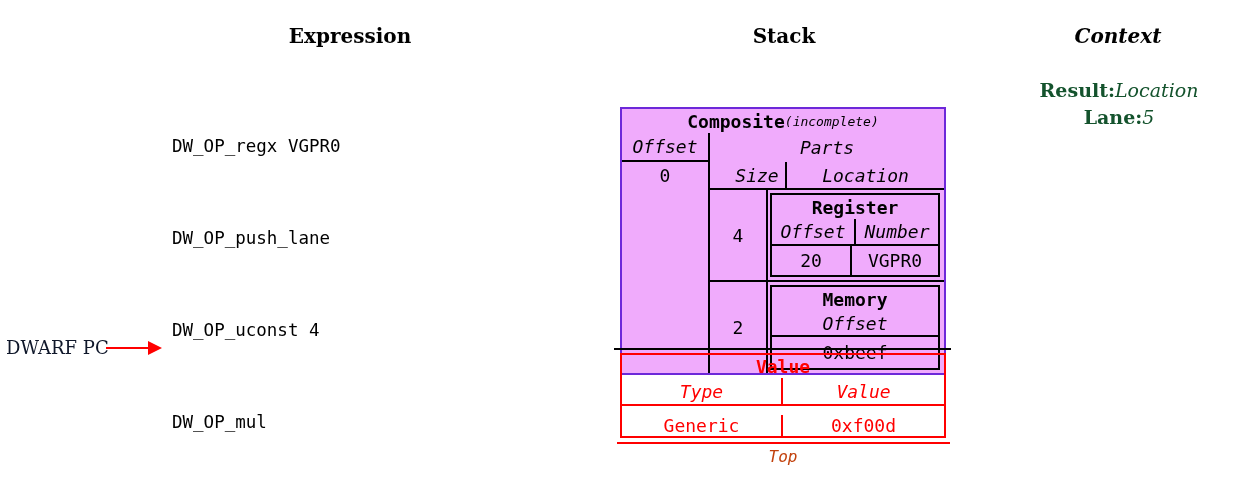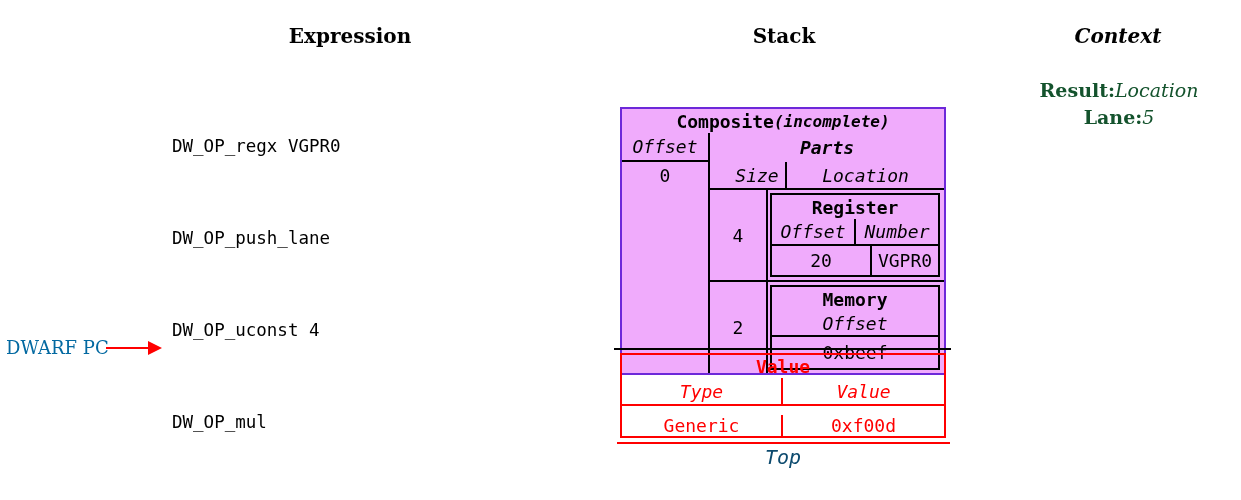--- a/index.html
+++ b/index.html
@@ -26,77 +26,77 @@
   .expr-list {
     position: absolute; left: 172px; top: 70px;
     font-size: 17.5px; line-height: 30.6px; color: #000;
     white-space: pre;
   }
 
   
   .dwarf-pc-label {
     position: absolute; left: 6px; top: 339px;
     font-family: "DejaVu Serif", serif;
-    font-size: 18px; line-height: 18px; color: #0369a1;
+    font-size: 18px; line-height: 18px; color: #0f172a;
   }
   .dwarf-pc-line {
     position: absolute; left: 106px; top: 347px;
     width: 44px; height: 2px; background: #ff0000;
   }
   .dwarf-pc-head {
     position: absolute; left: 148px; top: 341px;
     width: 0; height: 0;
     border-left: 14px solid #ff0000;
     border-top: 7px solid transparent;
     border-bottom: 7px solid transparent;
   }
 
   
   .mono      { font-size: 18px; color: #000; }
   .m-bold    { font-weight: bold; }
   .m-it      { font-style: italic; }
-  .m-small   { font-size: 16px; font-weight: 700; }
+  .m-small   { font-size: 13px; font-weight: 400; }
   .cell-c    { display: flex; align-items: center; justify-content: center; }
 
   
   .stack-table {
     position: absolute; left: 620px; top: 79px;
     width: 326px; height: 268px;
     border: 2px solid #6d28d9; box-sizing: border-box;
     background: #f0abfc;
     display: flex; flex-direction: column;
     font-size: 18px;
     margin-top: 28px;
   }
   .composite-row { height: 24px; display: flex; align-items: center; justify-content: center; }
   .stack-main { flex: 1; display: flex; }
   .offset-col { width: 88px; border-right: 2px solid #000; box-sizing: border-box; display: flex; flex-direction: column; }
   .offset-head { height: 29px; border-bottom: 2px solid #000; box-sizing: border-box; }
   .offset-val  { height: 27px; }
   .parts-col { flex: 1; display: flex; flex-direction: column; }
-  .parts-head { height: 29px; font-weight: bold; }
+  .parts-head { height: 29px; }
   .sl-row { height: 28px; border-bottom: 2px solid #000; box-sizing: border-box; display: flex; padding-left: 19px; }
   .size-cell { width: 58px; border-right: 2px solid #000; box-sizing: border-box; }
   .loc-cell { flex: 1; }
   .part-row { display: flex; }
   .part-row-0 { height: 92px; border-bottom: 2px solid #000; box-sizing: border-box; }
   .part-row-1 { flex: 1; }
 
   
   .sub-table {
     border: 2px solid #000; box-sizing: border-box;
     margin: 3px 4px 3px 2px;
     display: flex; flex-direction: column; flex: 1;
   }
   .sub-title { height: 24px; }
   .sub-heads { height: 27px; border-bottom: 2px solid #000; box-sizing: border-box; display: flex; }
   .sub-head-l { width: 84px; border-right: 2px solid #000; box-sizing: border-box; }
   .sub-head-r { flex: 1; }
   .sub-vals { flex: 1; display: flex; }
-  .sub-val-l { width: 100px; border-right: 2px solid #000; box-sizing: border-box; }
+  .sub-val-l { width: 80px; border-right: 2px solid #000; box-sizing: border-box; }
   .sub-val-r { flex: 1; }
   .sub-heads-single { height: 26px; border-bottom: 2px solid #000; box-sizing: border-box; }
   .loc-wrap { flex: 1; display: flex; }
 
   
   .sep-black { position: absolute; left: 614px; top: 348px; width: 337px; height: 2px; background: #000; }
   .sep-red   { position: absolute; left: 617px; top: 442px; width: 333px; height: 2px; background: #ff0000; }
 
   
   .value-table {
@@ -111,21 +111,21 @@
   .val-heads { height: 28px; border-bottom: 2px solid #ff0000; box-sizing: border-box; display: flex; }
   .val-head-l { width: 50%; border-right: 2px solid #ff0000; box-sizing: border-box; }
   .val-head-r { flex: 1; }
   .val-vals { flex: 1; display: flex; margin-top: 9px; }
   .val-val-l { width: 50%; border-right: 2px solid #ff0000; box-sizing: border-box; }
   .val-val-r { flex: 1; }
 
   .top-label {
     position: absolute; left: 620px; top: 447px; width: 326px;
     text-align: center; font-style: italic;
-    font-size: 20px; line-height: 20px; color: #0c4a6e;
+    font-size: 16px; line-height: 20px; color: #c2410c;
   }
 
   
   .ctx-line {
     position: absolute; left: 1016px; width: 206px;
     text-align: center;
     font-family: "DejaVu Serif", serif;
     font-size: 19px; line-height: 24px; color: #14532d;
   }
   #ctx-result { top: 78px; }

